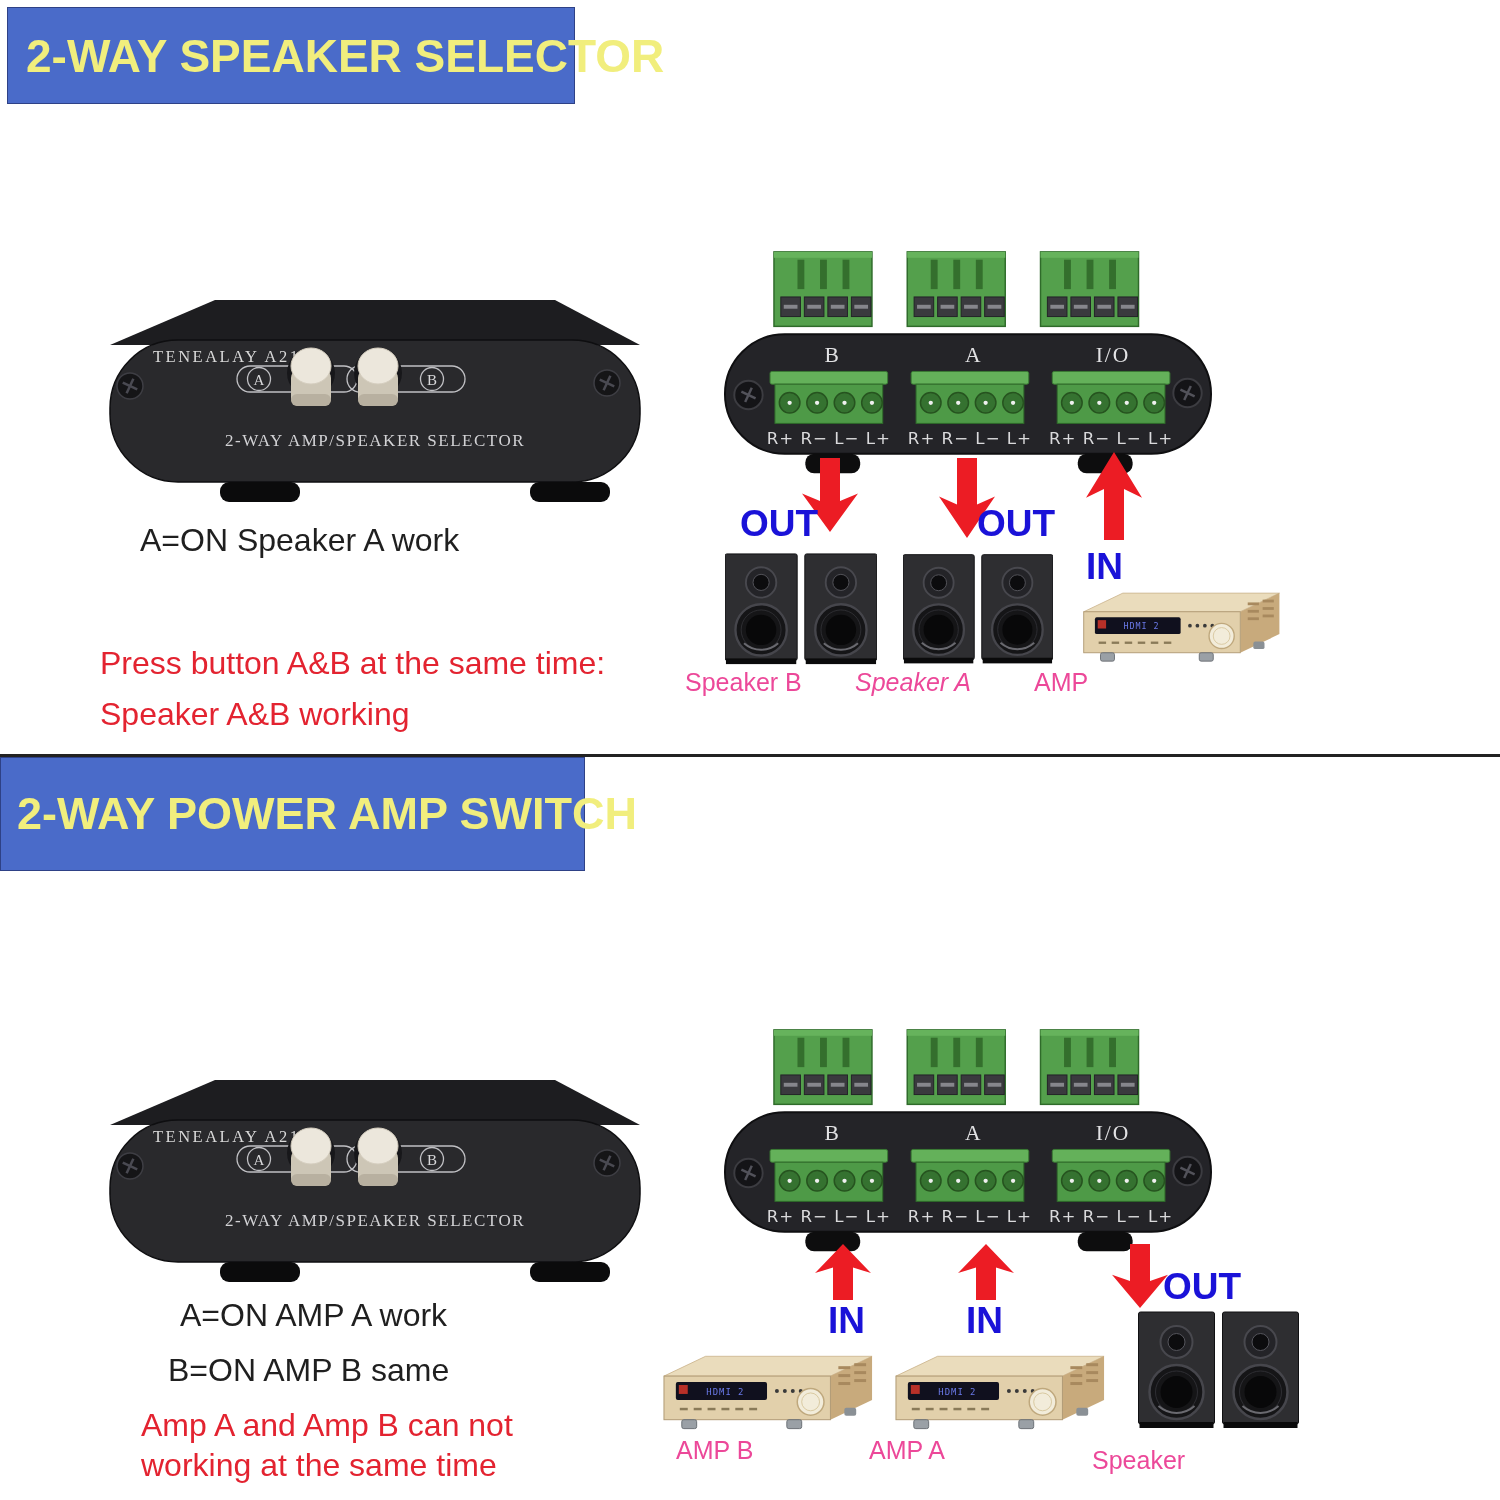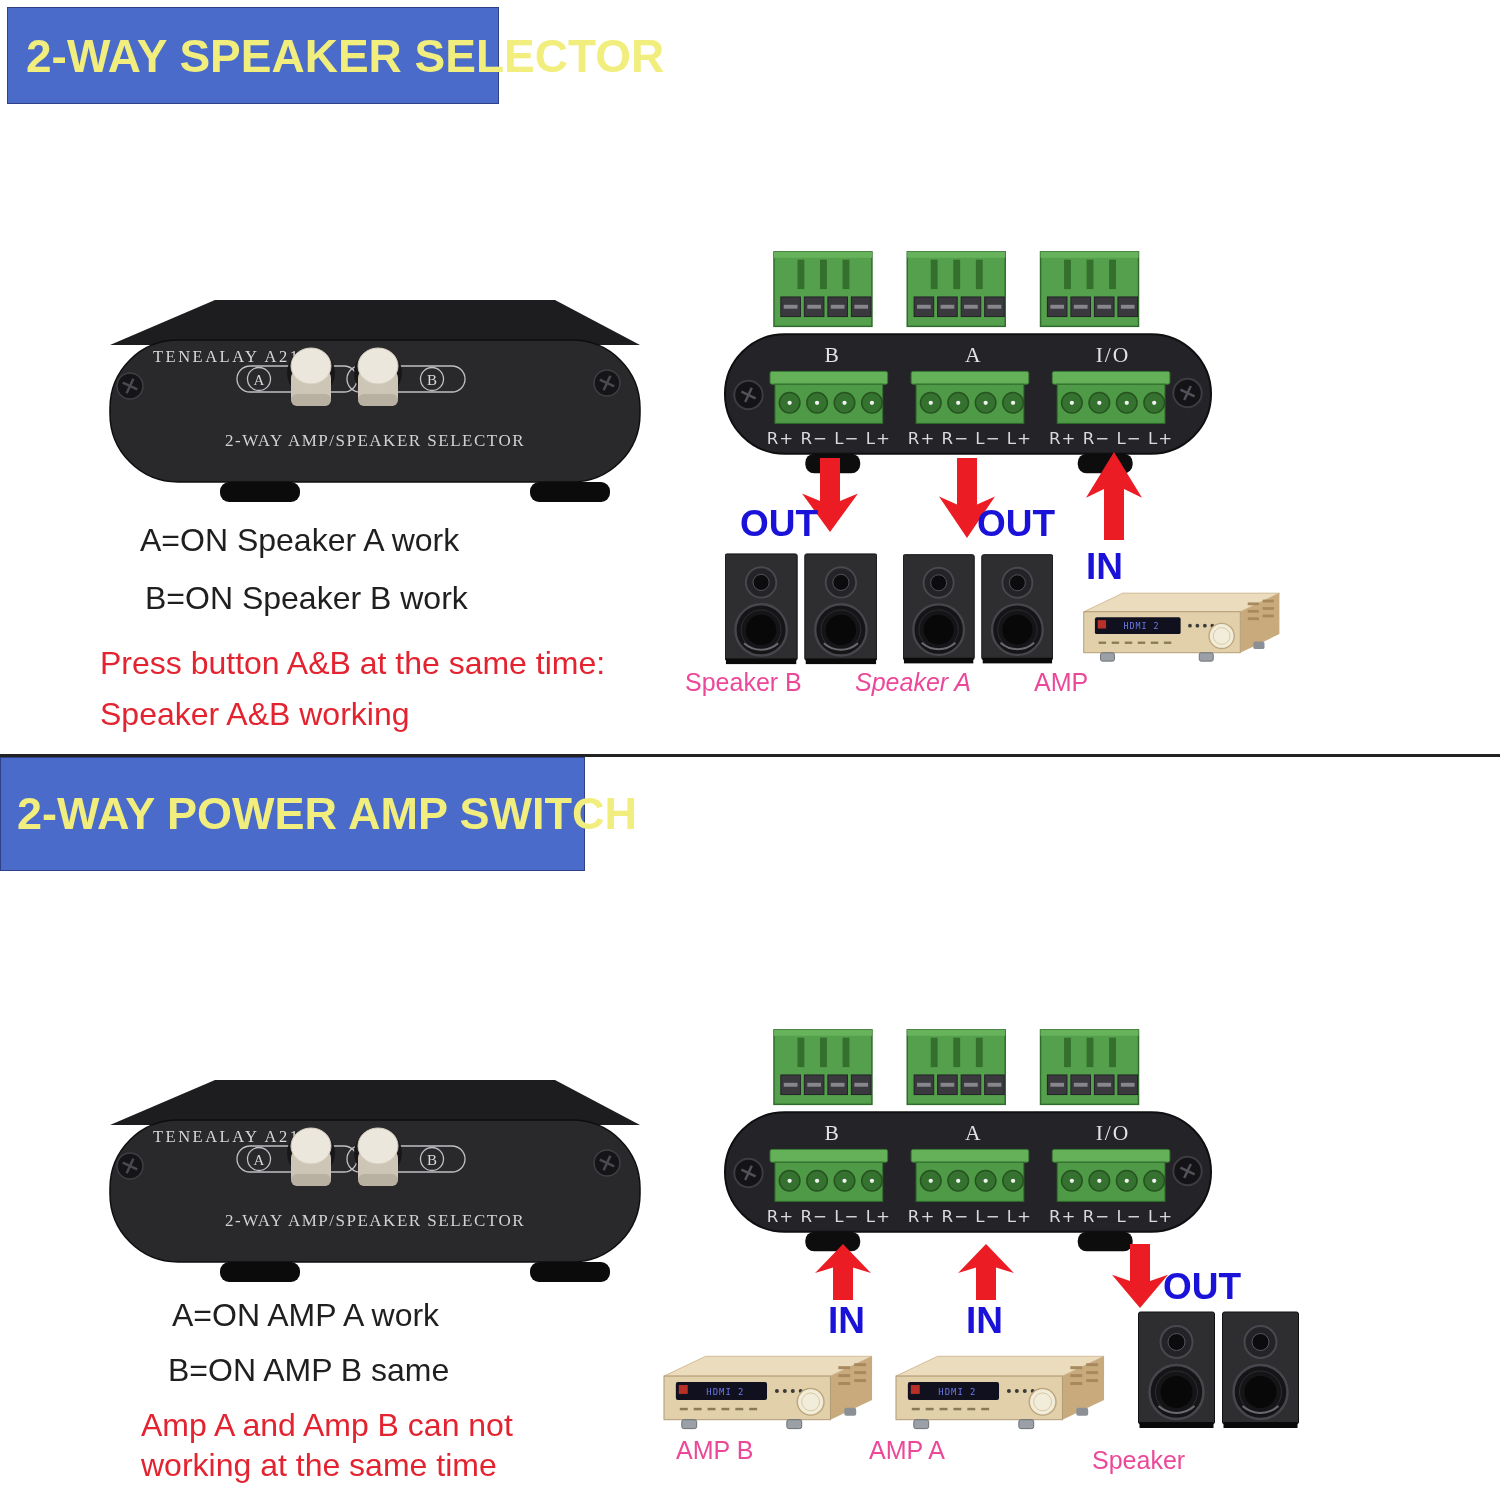--- a/index.html
+++ b/index.html
@@ -1,21 +1,21 @@
 <!DOCTYPE html>
 <html><head>
 <meta charset="utf-8">
 <style>
   html,body{margin:0;padding:0;background:#ffffff;}
   #canvas{position:relative;width:1500px;height:1500px;background:#ffffff;overflow:hidden;
           font-family:"Liberation Sans",sans-serif;}
   .banner{position:absolute;background:#4a6bc9;border:1px solid #2e4186;box-sizing:border-box;
           display:flex;align-items:center;color:#f1ee7d;font-weight:bold;font-size:46px;
           white-space:nowrap;letter-spacing:0px;}
-  #banner1{left:7px;top:7px;width:492px;height:97px;padding-left:18px;}
+  #banner1{left:7px;top:7px;width:568px;height:97px;padding-left:18px;}
   #banner2{left:0px;top:757px;width:585px;height:114px;padding-left:16px;font-size:45px;}
   .divider{position:absolute;left:0;top:754px;width:1500px;height:3px;background:#222222;}
   .note{position:absolute;font-size:32px;color:#1f1f1f;white-space:nowrap;text-align:center;}
   .warn{position:absolute;font-size:32px;color:#e32330;white-space:nowrap;margin-left:8px;}
   .flow-label{position:absolute;font-size:37px;font-weight:700;color:#1a12d8;white-space:nowrap;}
   .caption{position:absolute;font-size:25px;color:#ec4899;text-align:left;width:260px;
            transform:translateX(-50%);white-space:nowrap;}
   .abs{position:absolute;}
   svg text{user-select:none;}
 </style>
@@ -63,21 +63,20 @@
       <rect x="263" y="92" width="40" height="36" rx="8" fill="#cdc6b6"></rect>
       <rect x="263" y="116" width="40" height="12" rx="6" fill="#b8b0a0"></rect>
       <ellipse cx="283" cy="88" rx="20" ry="18" fill="#ece7dc" stroke="#d4cdbe" stroke-width="1"></ellipse>
     </g>
     <circle cx="337" cy="101" r="11.5" fill="none" stroke="#c0c0c4" stroke-width="1.3"></circle>
     <text x="337" y="107" text-anchor="middle" font-family="Liberation Serif, serif" font-size="15" fill="#d8d8da">B</text>
     <text x="280" y="168" text-anchor="middle" font-family="Liberation Serif, serif" font-size="17" letter-spacing="1.5" fill="#d2d2d5">2-WAY AMP/SPEAKER SELECTOR</text>
   </svg>
 
   <div class="note" style="left:140px;top:522px;">A=ON Speaker A work</div>
-  <div class="note" style="left:145px;top:580px;">B=ON Speaker B work</div>
   <div class="warn" style="left:92px;top:645px;">Press button A&amp;B at the same time:</div>
   <div class="warn" style="left:92px;top:696px;">Speaker A&amp;B working</div>
 
   <svg class="abs" style="left:718px;top:246px;" width="500" height="245" viewBox="0 0 500 250">
     <g transform="translate(52,0)">
       <rect x="0" y="6" width="100" height="76" fill="#54a04c" stroke="#2f6b2a" stroke-width="1.5"></rect>
       <rect x="0" y="6" width="100" height="6" fill="#66b35c"></rect>
       <rect x="24" y="14" width="7" height="30" fill="#346f2d"></rect>
         <rect x="47" y="14" width="7" height="30" fill="#346f2d"></rect>
         <rect x="70" y="14" width="7" height="30" fill="#346f2d"></rect>
@@ -345,21 +344,21 @@
       <circle cx="283" cy="95" r="24" fill="#17171a"></circle>
       <rect x="263" y="92" width="40" height="36" rx="8" fill="#cdc6b6"></rect>
       <rect x="263" y="116" width="40" height="12" rx="6" fill="#b8b0a0"></rect>
       <ellipse cx="283" cy="88" rx="20" ry="18" fill="#ece7dc" stroke="#d4cdbe" stroke-width="1"></ellipse>
     </g>
     <circle cx="337" cy="101" r="11.5" fill="none" stroke="#c0c0c4" stroke-width="1.3"></circle>
     <text x="337" y="107" text-anchor="middle" font-family="Liberation Serif, serif" font-size="15" fill="#d8d8da">B</text>
     <text x="280" y="168" text-anchor="middle" font-family="Liberation Serif, serif" font-size="17" letter-spacing="1.5" fill="#d2d2d5">2-WAY AMP/SPEAKER SELECTOR</text>
   </svg>
 
-  <div class="note" style="left:172px;top:1297px;">A=ON AMP A work</div>
+  <div class="note" style="left:180px;top:1297px;">A=ON AMP A work</div>
   <div class="note" style="left:168px;top:1352px;">B=ON AMP B same</div>
   <div class="warn" style="left:133px;top:1407px;">Amp A and Amp B can not</div>
   <div class="warn" style="left:133px;top:1447px;">working at the same time</div>
 
   <svg class="abs" style="left:718px;top:1024px;" width="500" height="245" viewBox="0 0 500 250">
     <g transform="translate(52,0)">
       <rect x="0" y="6" width="100" height="76" fill="#54a04c" stroke="#2f6b2a" stroke-width="1.5"></rect>
       <rect x="0" y="6" width="100" height="6" fill="#66b35c"></rect>
       <rect x="24" y="14" width="7" height="30" fill="#346f2d"></rect>
         <rect x="47" y="14" width="7" height="30" fill="#346f2d"></rect>

